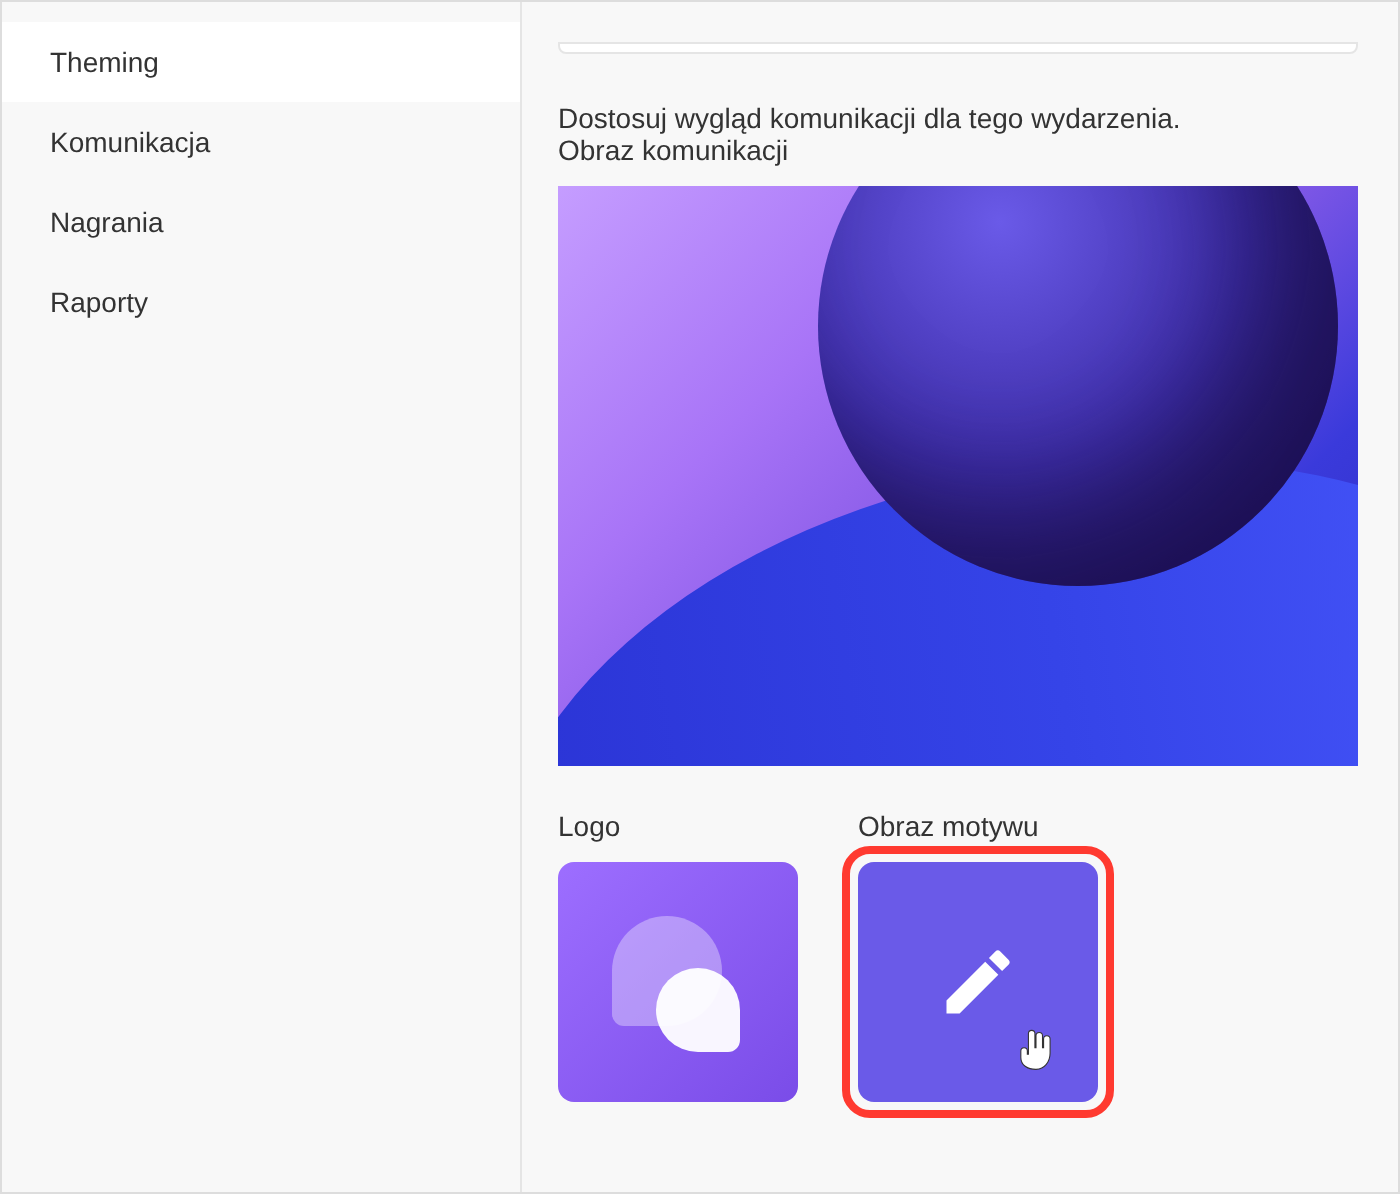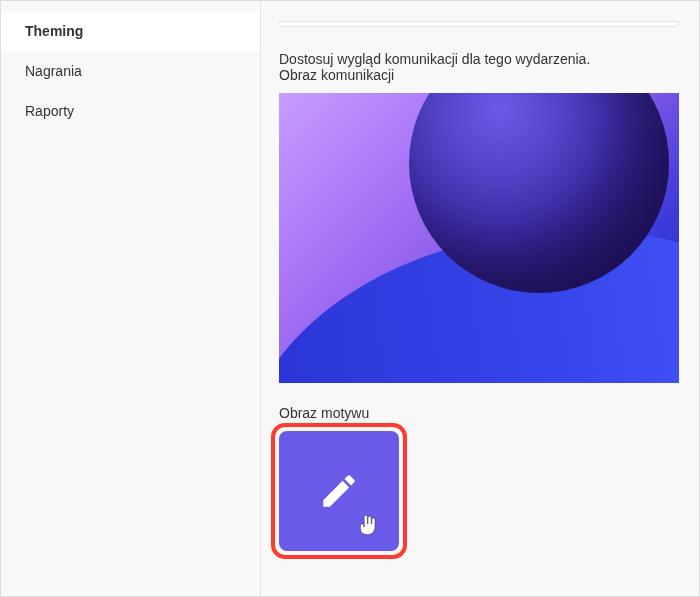--- a/index.html
+++ b/index.html
@@ -28,21 +28,21 @@
       border-right: 1px solid #e5e5e5;
     }
     .sidebar-item {
       padding: 12px 24px;
       font-size: 14px;
       color: #333;
       cursor: pointer;
     }
     .sidebar-item.active {
       background: #fff;
-      font-weight: 700;
+      font-weight: 400;
     }
     .main {
       flex: 1;
       padding: 20px 20px 20px 18px;
       background: #f8f8f8;
       overflow: hidden;
     }
     .top-strip {
       height: 6px;
       background: #fff;
@@ -161,36 +161,46 @@
       bottom: 12px;
       right: 18px;
     }
   </style>
 </head>
 <body>
 
 <div class="container">
   <div class="sidebar">
     <div class="sidebar-item active">Theming</div>
+    <div class="sidebar-item">Komunikacja</div>
     <div class="sidebar-item">Nagrania</div>
     <div class="sidebar-item">Raporty</div>
   </div>
 
   <div class="main">
     <div class="top-strip"></div>
     <div class="description">Dostosuj wygląd komunikacji dla tego wydarzenia.</div>
     <div class="section-label">Obraz komunikacji</div>
 
     <div class="banner-image">
       <div class="wave2"></div>
       <div class="wave"></div>
       <div class="sphere"></div>
     </div>
 
     <div class="row">
+      <div class="col">
+        <div class="section-label">Logo</div>
+        <div class="tile logo-tile">
+          <div class="bubble-icon">
+            <div class="bubble1"></div>
+            <div class="bubble2"></div>
+          </div>
+        </div>
+      </div>
 
       <div class="col">
         <div class="section-label">Obraz motywu</div>
         <div class="highlight-wrap">
           <div class="tile theme-tile">
             <svg class="pencil-svg" width="42" height="42" viewBox="0 0 24 24">
               <path d="M3 17.25V21h3.75L17.81 9.94l-3.75-3.75L3 17.25zM20.71 7.04a1 1 0 0 0 0-1.41l-2.34-2.34a1 1 0 0 0-1.41 0l-1.83 1.83 3.75 3.75 1.83-1.83z"></path>
             </svg>
             <svg class="cursor-icon" width="26" height="26" viewBox="0 0 24 24">
               <path fill="white" stroke="#333" stroke-width="0.5" d="M10 2a1.5 1.5 0 0 1 1.5 1.5V10h.5V4.5a1.5 1.5 0 1 1 3 0V10h.5V6a1.5 1.5 0 1 1 3 0v6.5c0 4-2.5 7.5-6.5 7.5S5 18 5 14.5v-3a1.5 1.5 0 1 1 3 0V13h.5V3.5A1.5 1.5 0 0 1 10 2z"></path>

